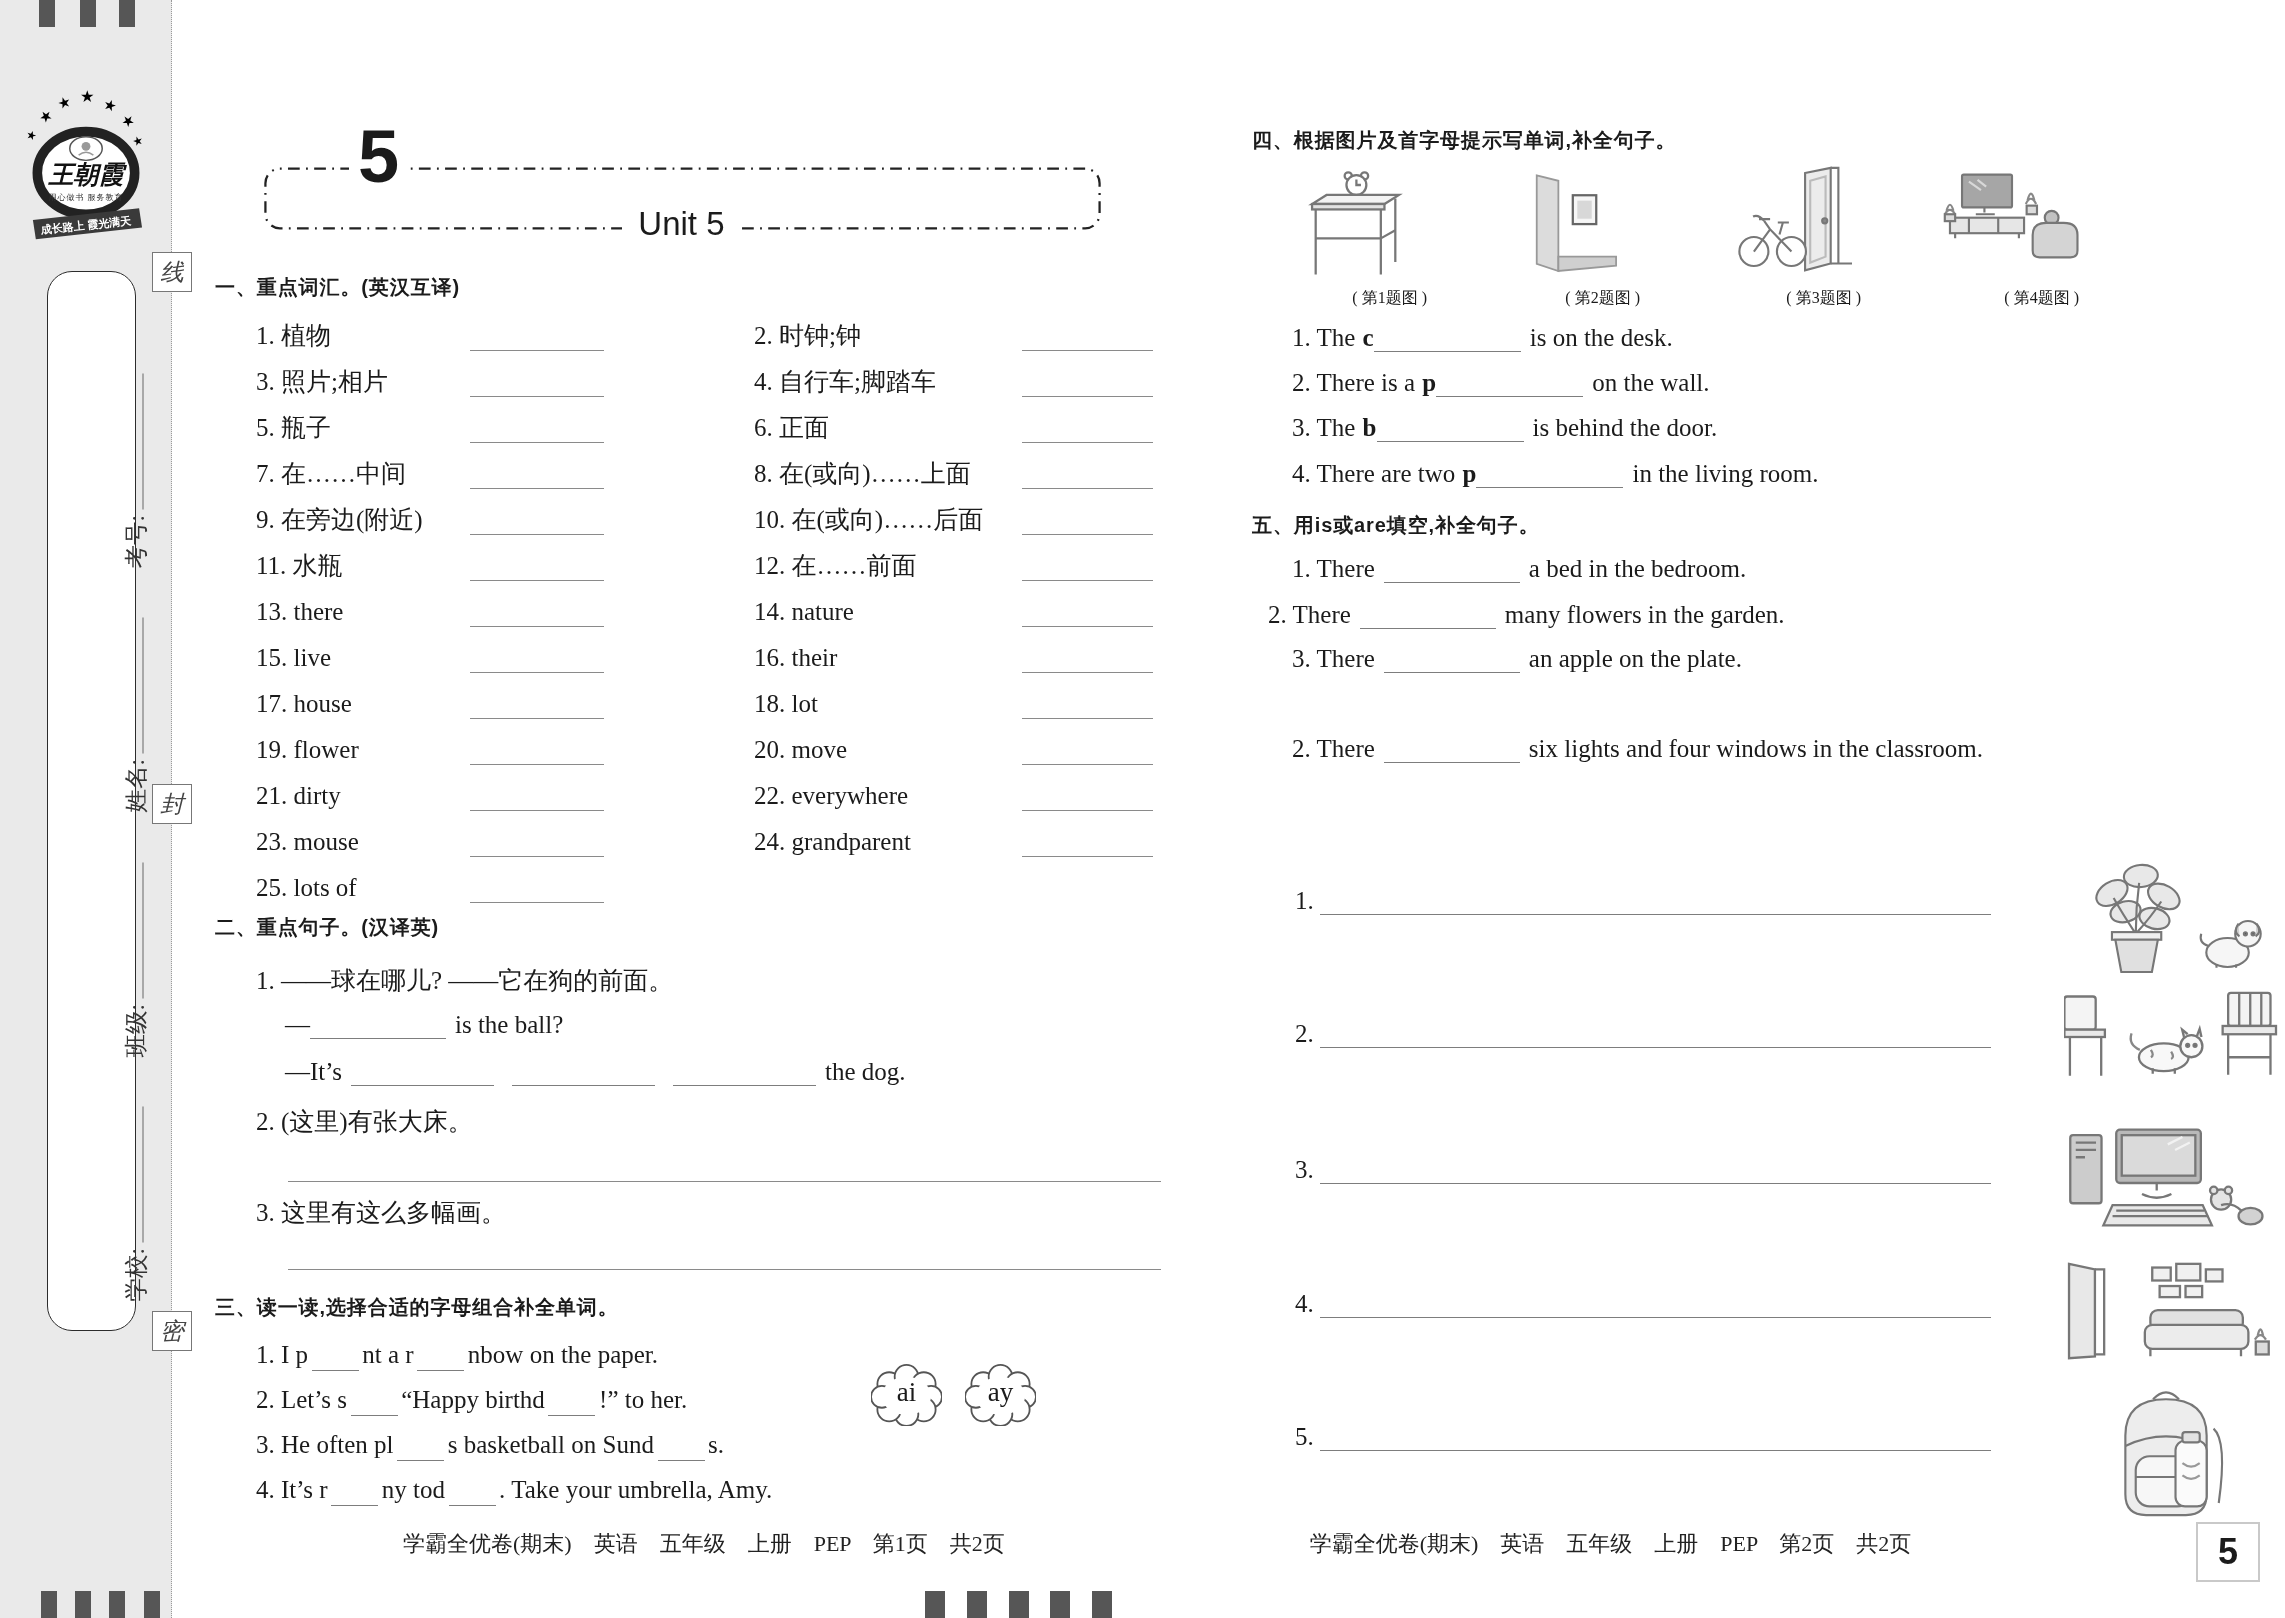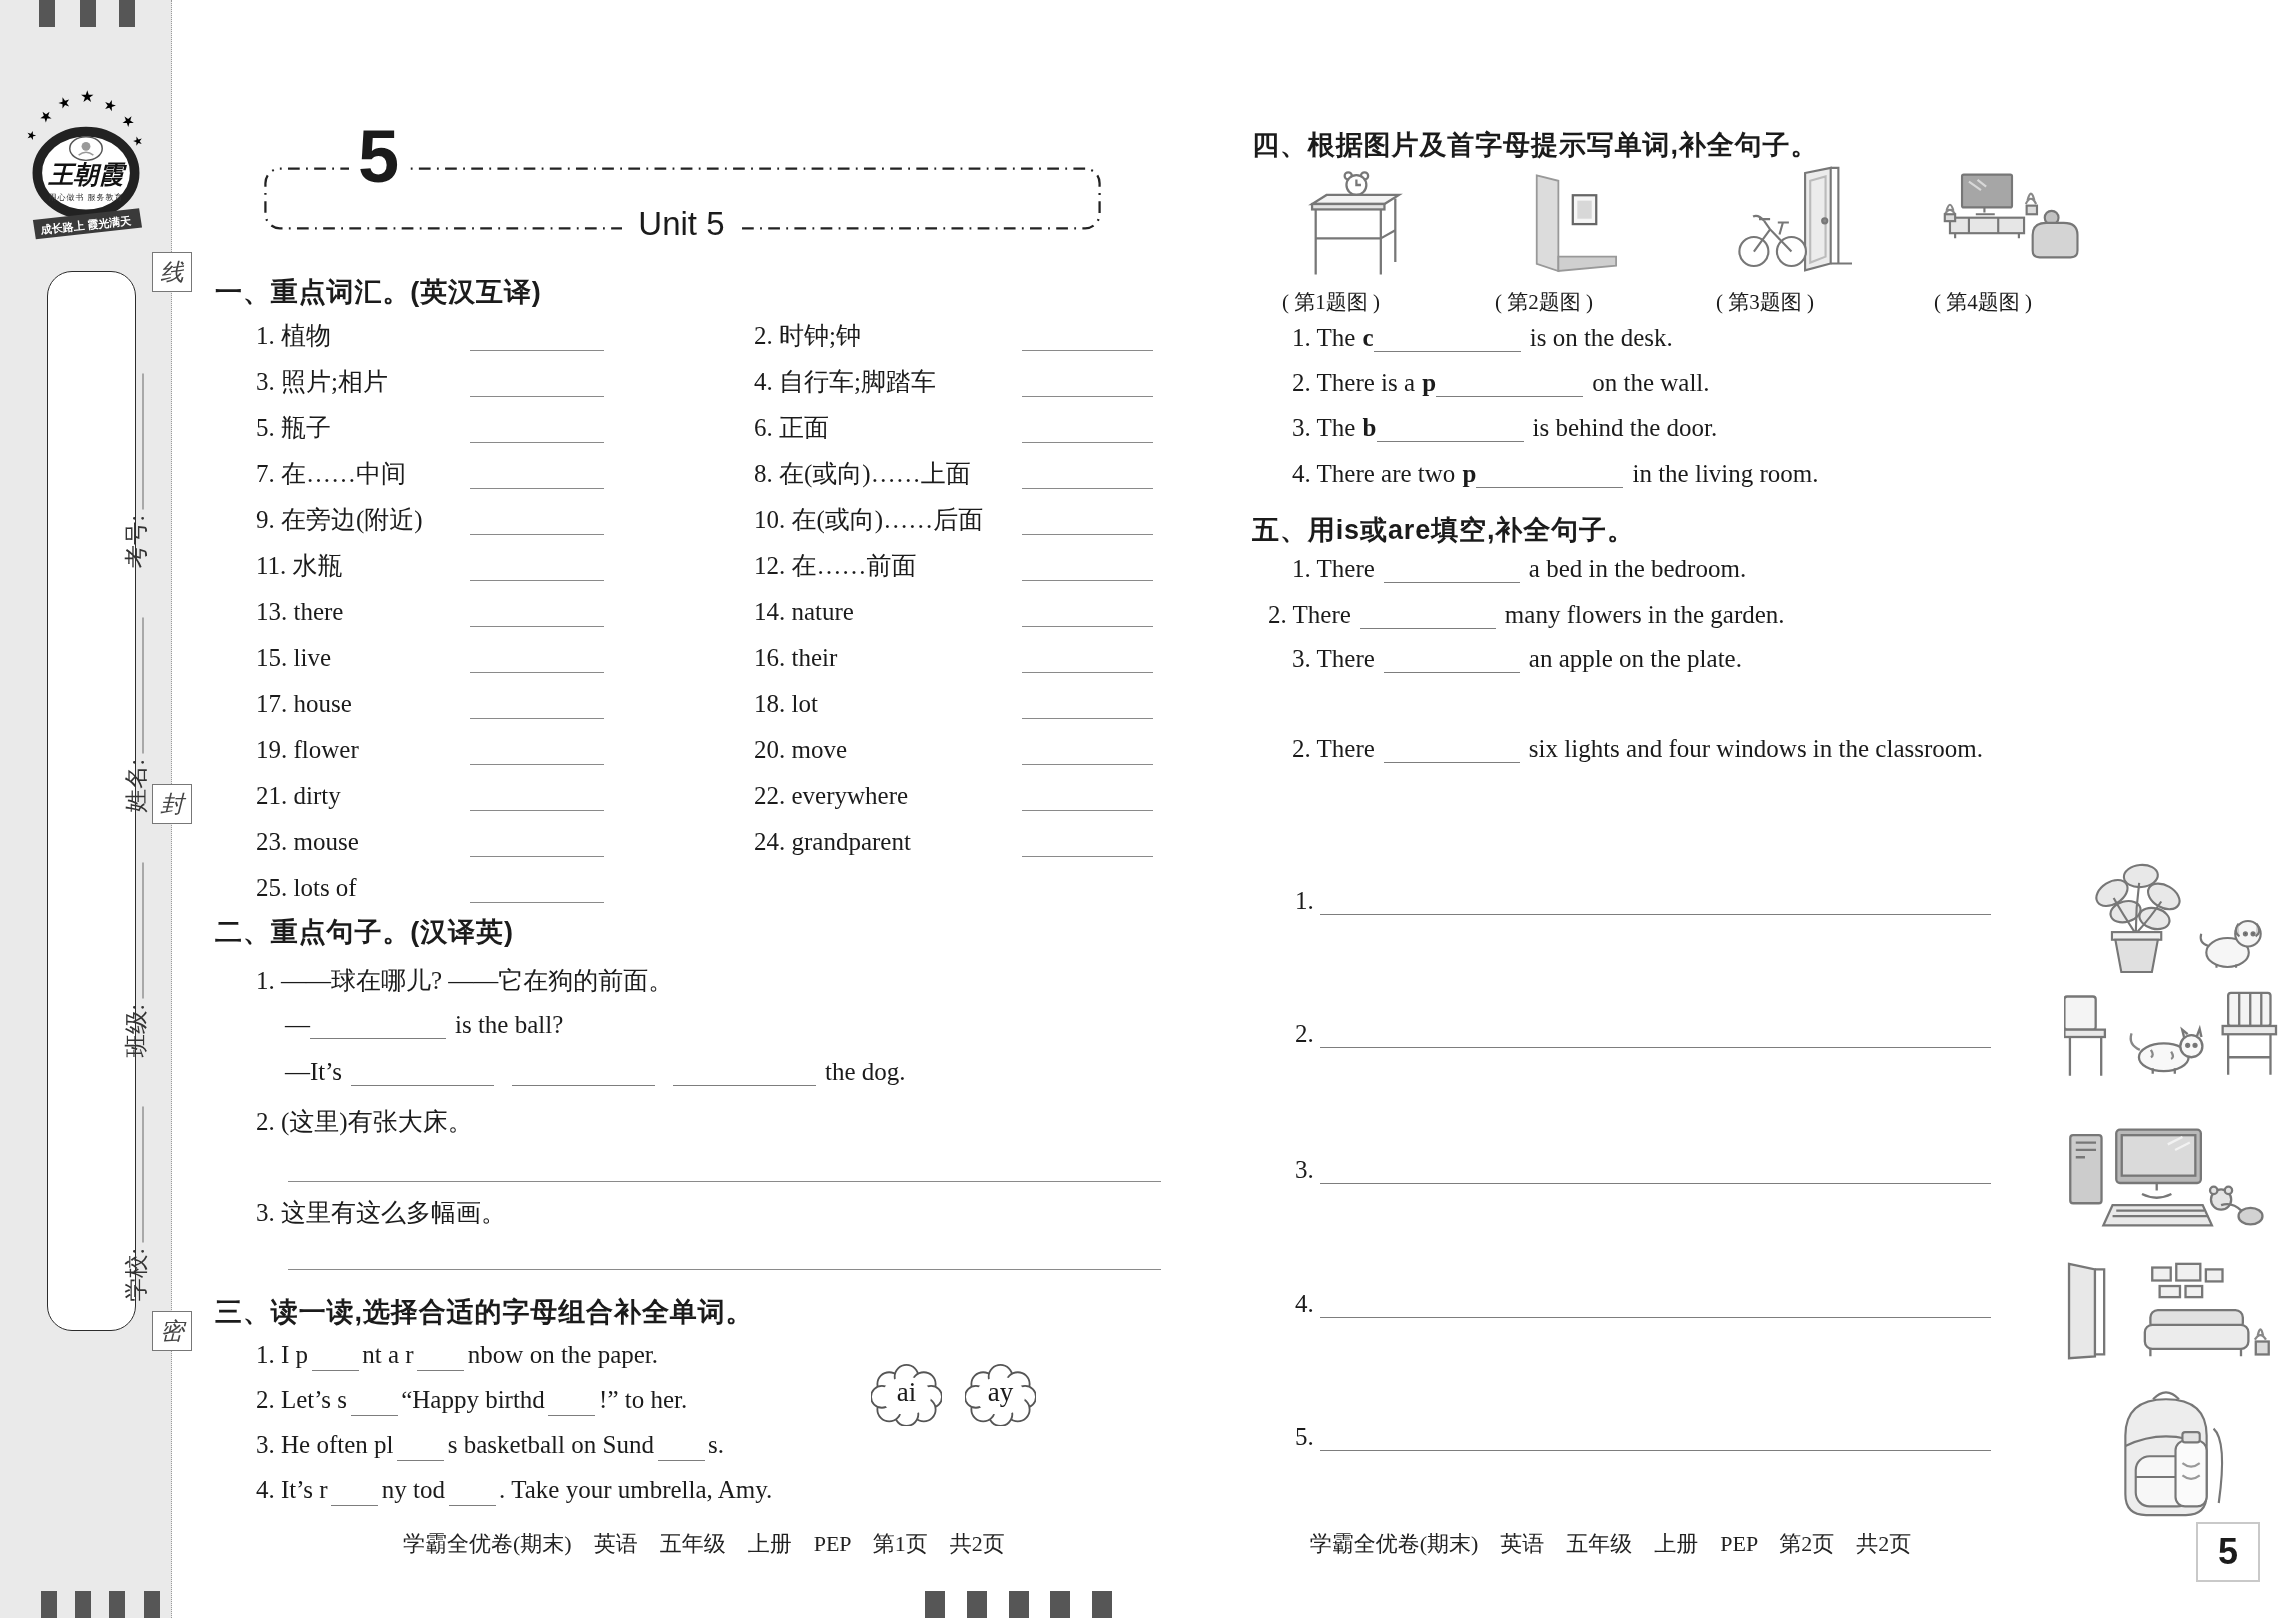--- a/index.html
+++ b/index.html
@@ -4,32 +4,32 @@
 <style>
   html,body{margin:0;padding:0;background:#fff;}
   .page{position:relative;width:2286px;height:1618px;background:#fff;overflow:hidden;
         font-family:"Liberation Serif","DejaVu Serif",serif;color:#1b1b1b;}
   .abs{position:absolute;}
   .hei{font-family:"Liberation Sans","DejaVu Sans",sans-serif;font-weight:700;}
   .sans{font-family:"Liberation Sans","DejaVu Sans",sans-serif;}
   .gray-strip{left:0;top:0;width:172px;height:1618px;background:#eaeaea;}
   .fold-line{left:171px;top:0;width:0;height:1618px;border-left:1.8px dotted #9a9a9a;}
   .regbar{background:#565656;width:16.3px;height:27px;}
-  .heading{font-size:27px;letter-spacing:0.9px;white-space:nowrap;}
+  .heading{font-size:20px;letter-spacing:0.9px;white-space:nowrap;}
   .sent{font-size:25px;white-space:nowrap;}
   .blank{display:inline-block;height:0;border-bottom:1.8px solid #7d7d7d;vertical-align:-0.22em;}
   .gap{margin:0 9px;}
   .sb{width:47px;margin:0 3.6px;vertical-align:-0.32em;}
   .vrow{height:46px;position:relative;white-space:nowrap;}
   .vlabel{font-size:25px;line-height:46px;}
   .vblank{position:absolute;bottom:8.1px;border-bottom:1.8px solid #8a8a8a;height:0;}
   .vcol-l .vblank{left:214px;width:134px;}
   .vcol-r .vblank{left:268px;width:131px;}
   .longline{border-bottom:1.8px solid #8a8a8a;height:0;}
-  .caption{font-size:21px;text-align:left;white-space:nowrap;}
+  .caption{font-size:16px;text-align:right;white-space:nowrap;}
   .footer{font-size:22px;text-align:center;white-space:nowrap;color:#222;}
   .titlebox{background:#fff;line-height:1.1;white-space:nowrap;}
   .sidebar-strip{left:47px;top:271px;width:87px;height:1058px;border:1.8px solid #2c2c2c;
                  border-radius:25px;background:#fff;}
   .sfield{position:absolute;width:271px;height:40px;left:-45px;transform:rotate(-90deg);
           display:flex;align-items:baseline;justify-content:center;font-size:23.5px;color:#333;}
   .sline{flex:0 0 136px;border-bottom:1.8px solid #666;height:1em;margin-left:5.4px;}
   .sealbox{width:38px;height:38px;border:1.8px solid #777;background:#fff;display:flex;
            align-items:center;justify-content:center;font-size:23.5px;font-style:italic;color:#444;left:152px;}
   .cloud{width:71px;height:62px;}

